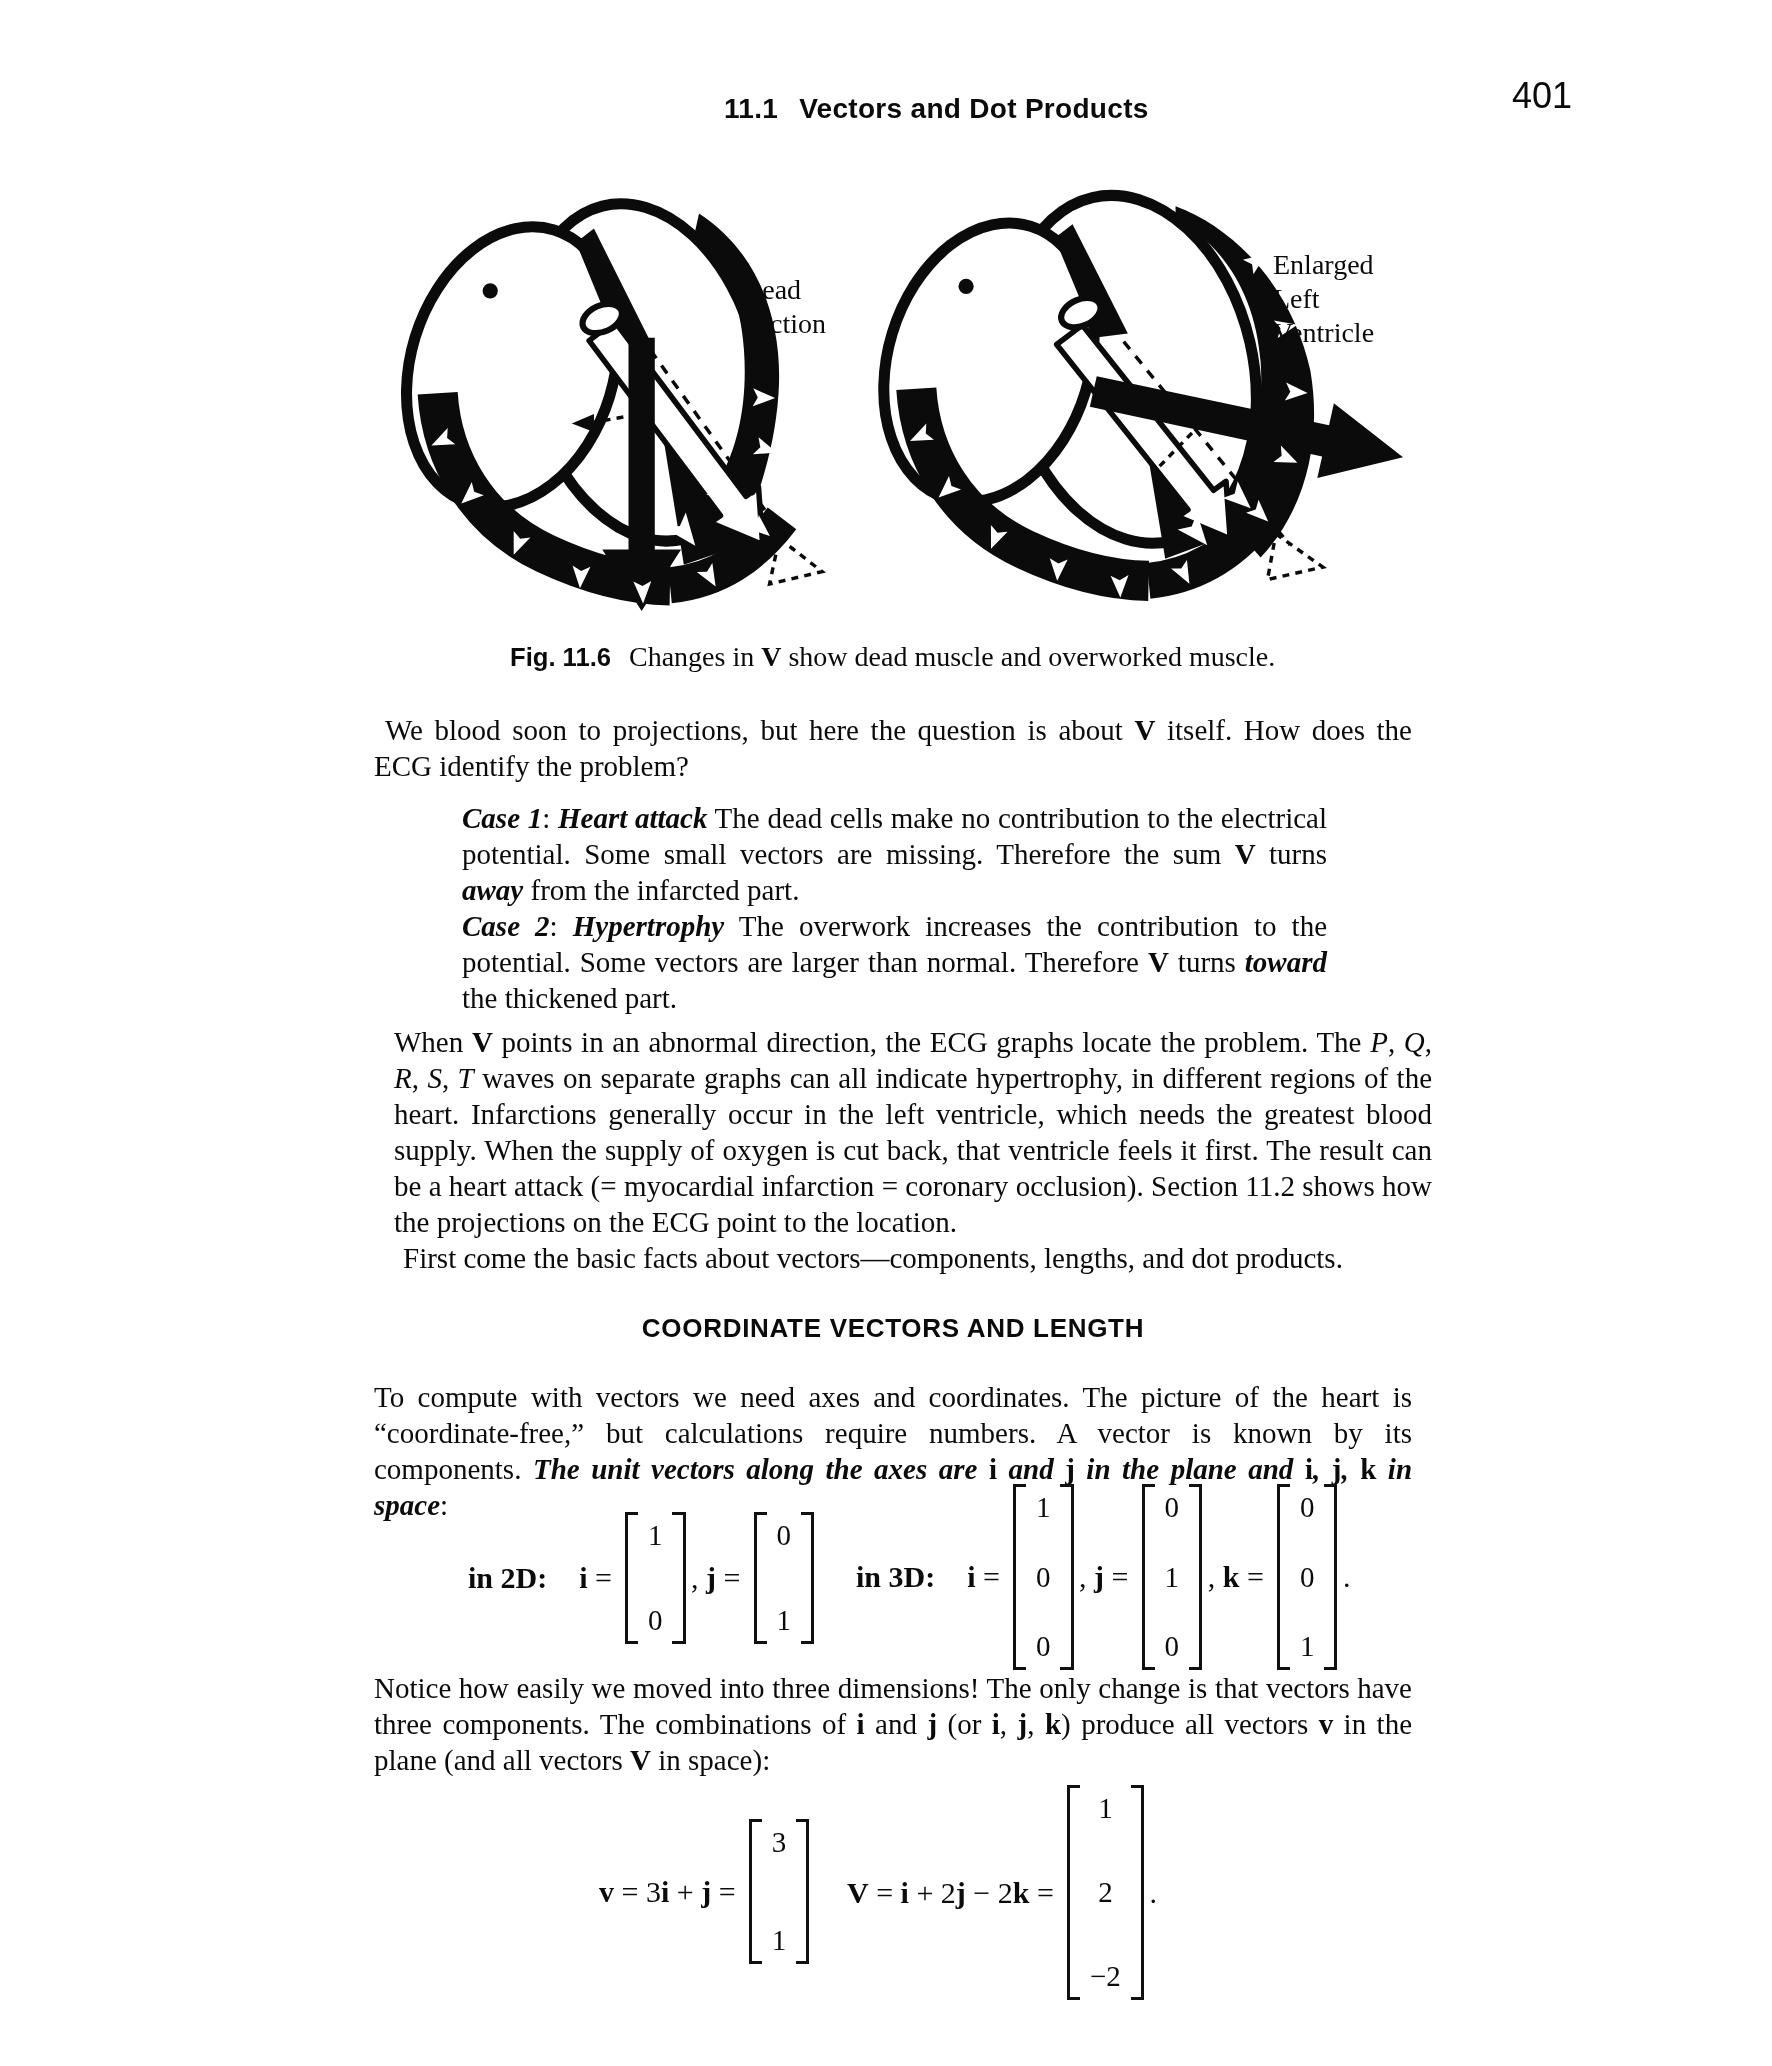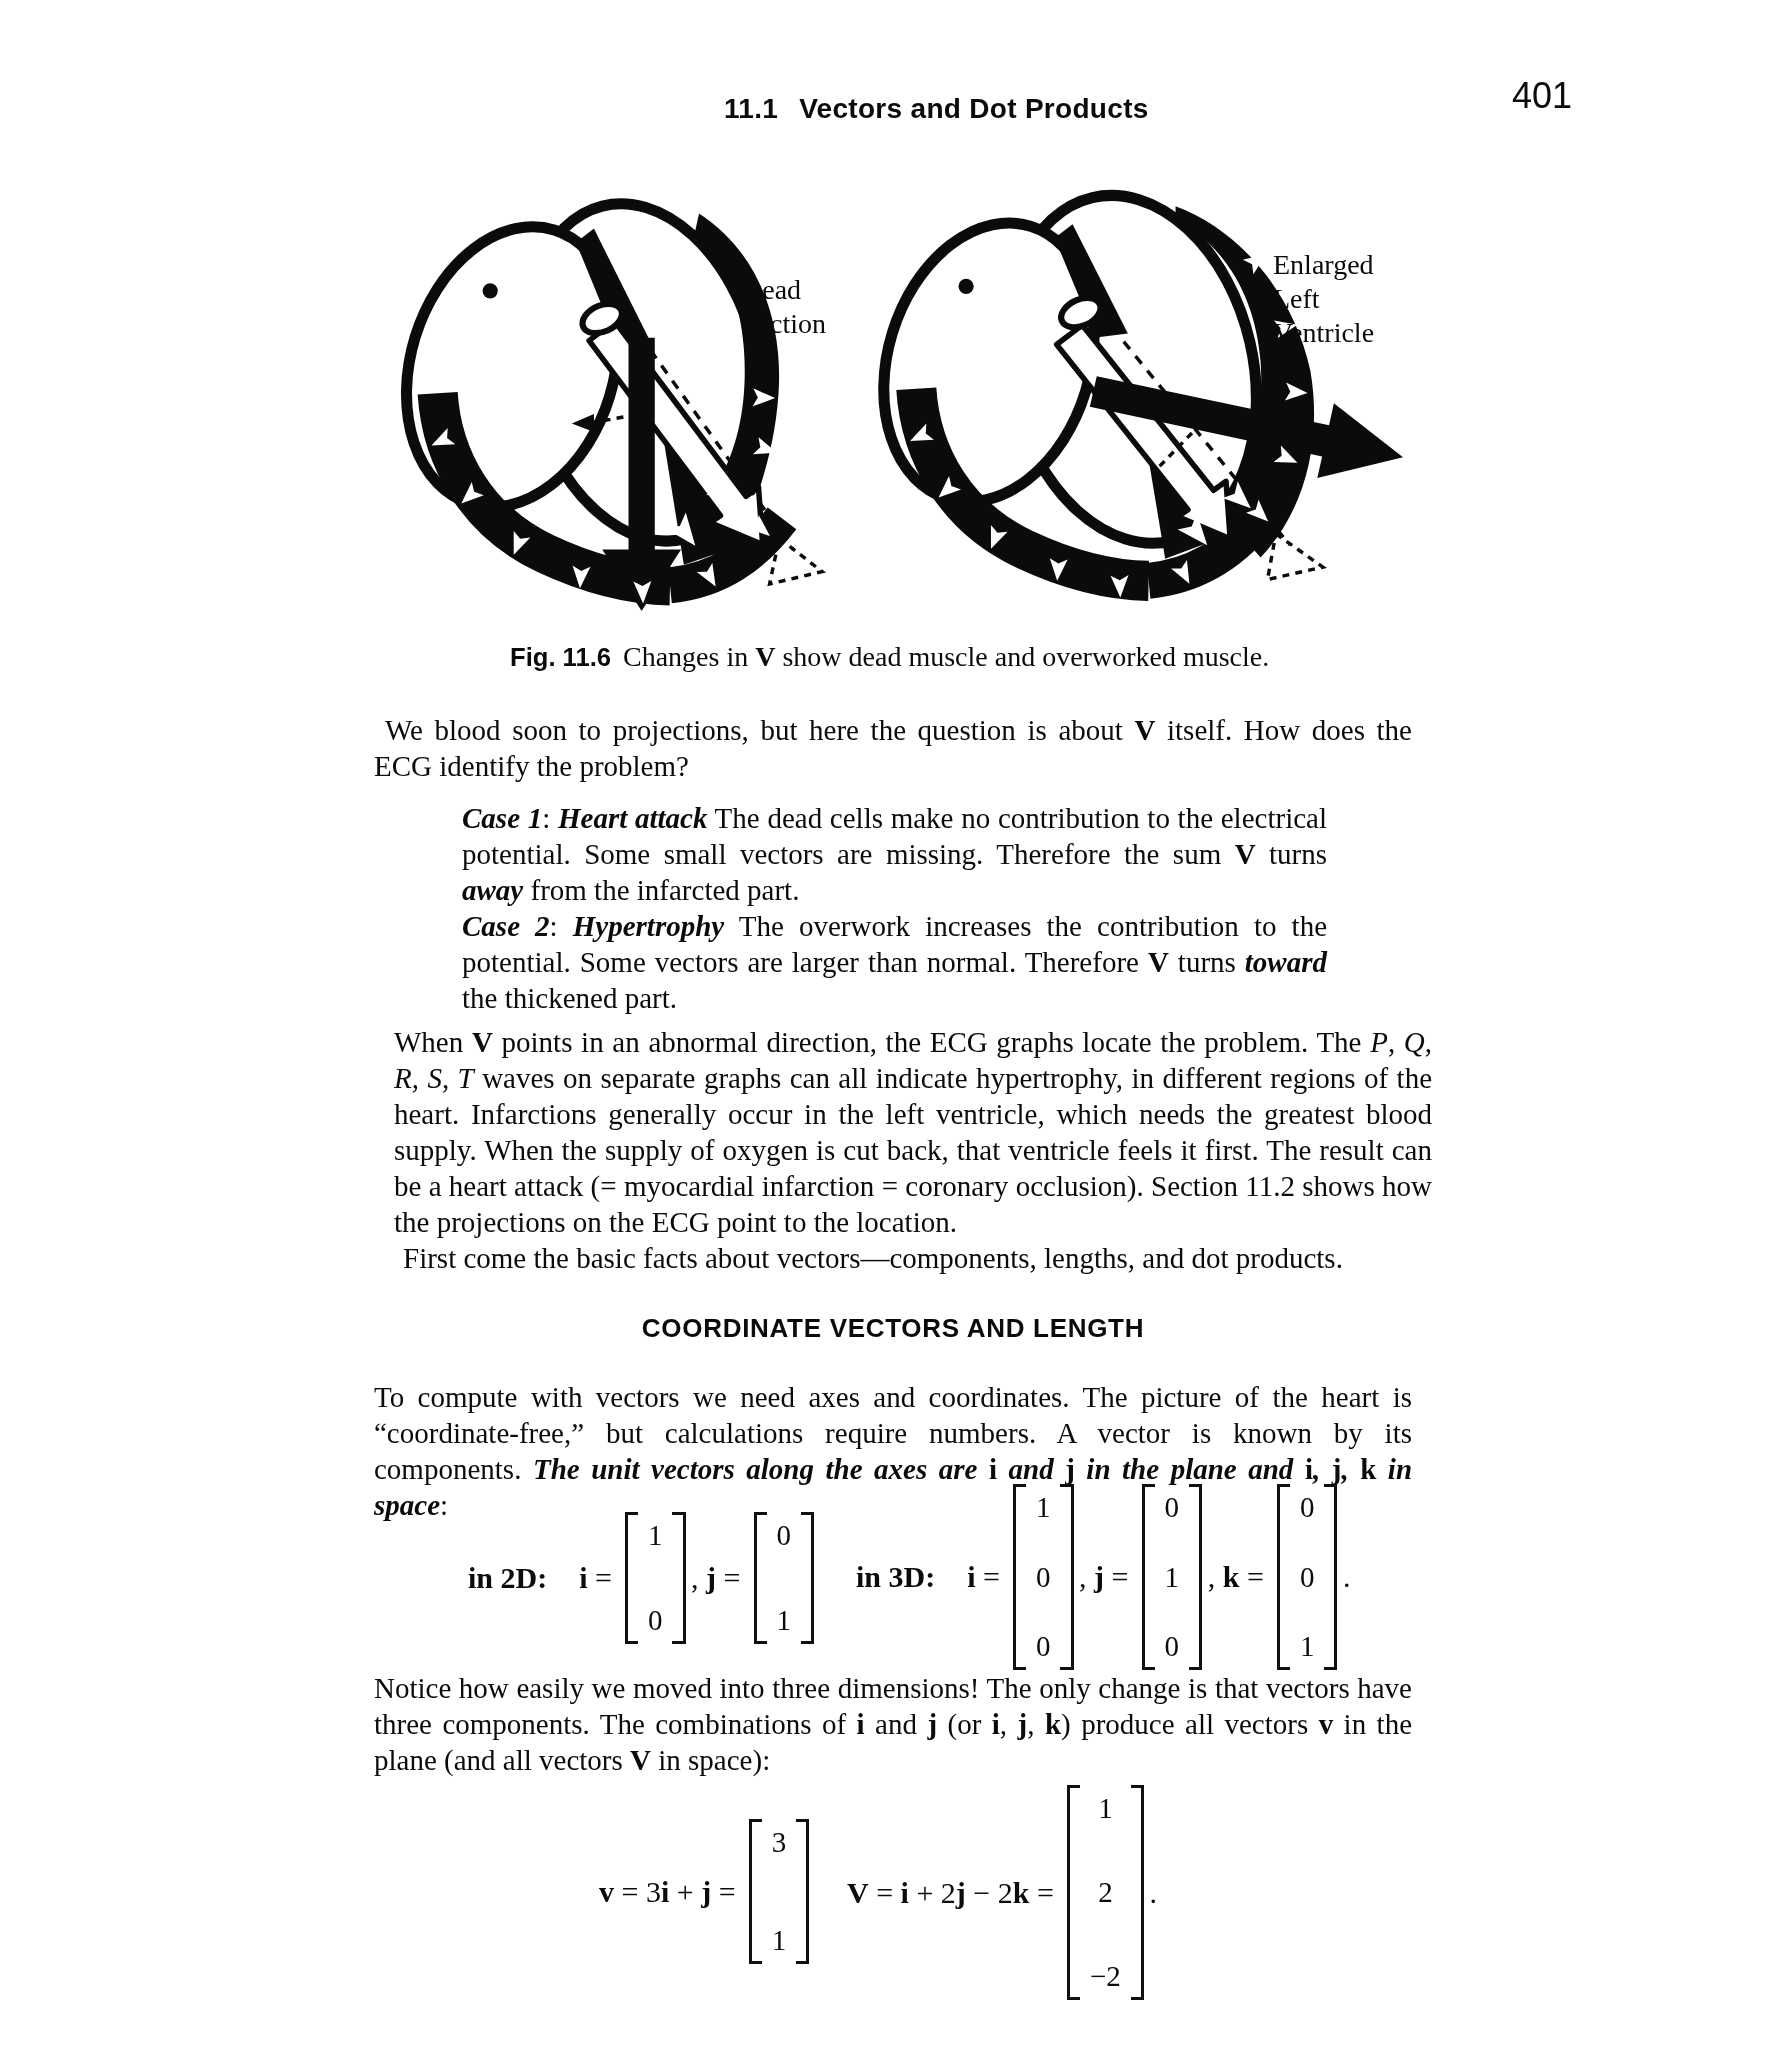--- a/index.html
+++ b/index.html
@@ -10,21 +10,21 @@
   .seg-b{font-weight:700;}
   .seg-i{font-style:italic;}
   .seg-bi{font-weight:700;font-style:italic;}
   #section-title{left:682px;top:93px;font-family:"Liberation Sans",sans-serif;
                  font-weight:700;font-size:28px;letter-spacing:0.3px;margin-left:42px;}
   #section-title .num{margin-right:21px;}
   #page-number{left:1512px;top:75px;font-family:"Liberation Sans",sans-serif;font-size:36px;}
   #label-dead{left:742px;top:273px;font-size:28px;line-height:34px;font-family:Liberation Serif, serif;}
   #label-enlarged{left:1273px;top:248px;font-size:28px;line-height:34px;}
   #caption{left:510px;top:641px;font-size:28px;}
-  #caption .cap-tag{font-family:"Liberation Sans",sans-serif;font-weight:700;font-size:25.6px;margin-right:12px;}
+  #caption .cap-tag{font-family:"Liberation Sans",sans-serif;font-weight:700;font-size:25.6px;margin-right:18px;}
   #para-intro{left:374px;top:712px;width:1038px;text-indent:11px;}
   #case-block{left:462px;top:800px;width:865px;}
   #case-block p{margin:0;font-size:29px;line-height:36px;text-align:justify;}
   #para-main{left:394px;top:1024px;width:1038px;}
   #para-first{left:374px;top:1240px;width:1038px;text-indent:29px;}
   #heading-coord{left:374px;top:1313px;width:1038px;text-align:center;
                  font-family:"Liberation Sans",sans-serif;font-weight:700;font-size:26px;letter-spacing:0.7px;}
   #para-compute{left:374px;top:1379px;width:1038px;}
   #para-notice{left:374px;top:1670px;width:1038px;}
   .eq-group{position:absolute;display:flex;align-items:center;font-size:30px;}

